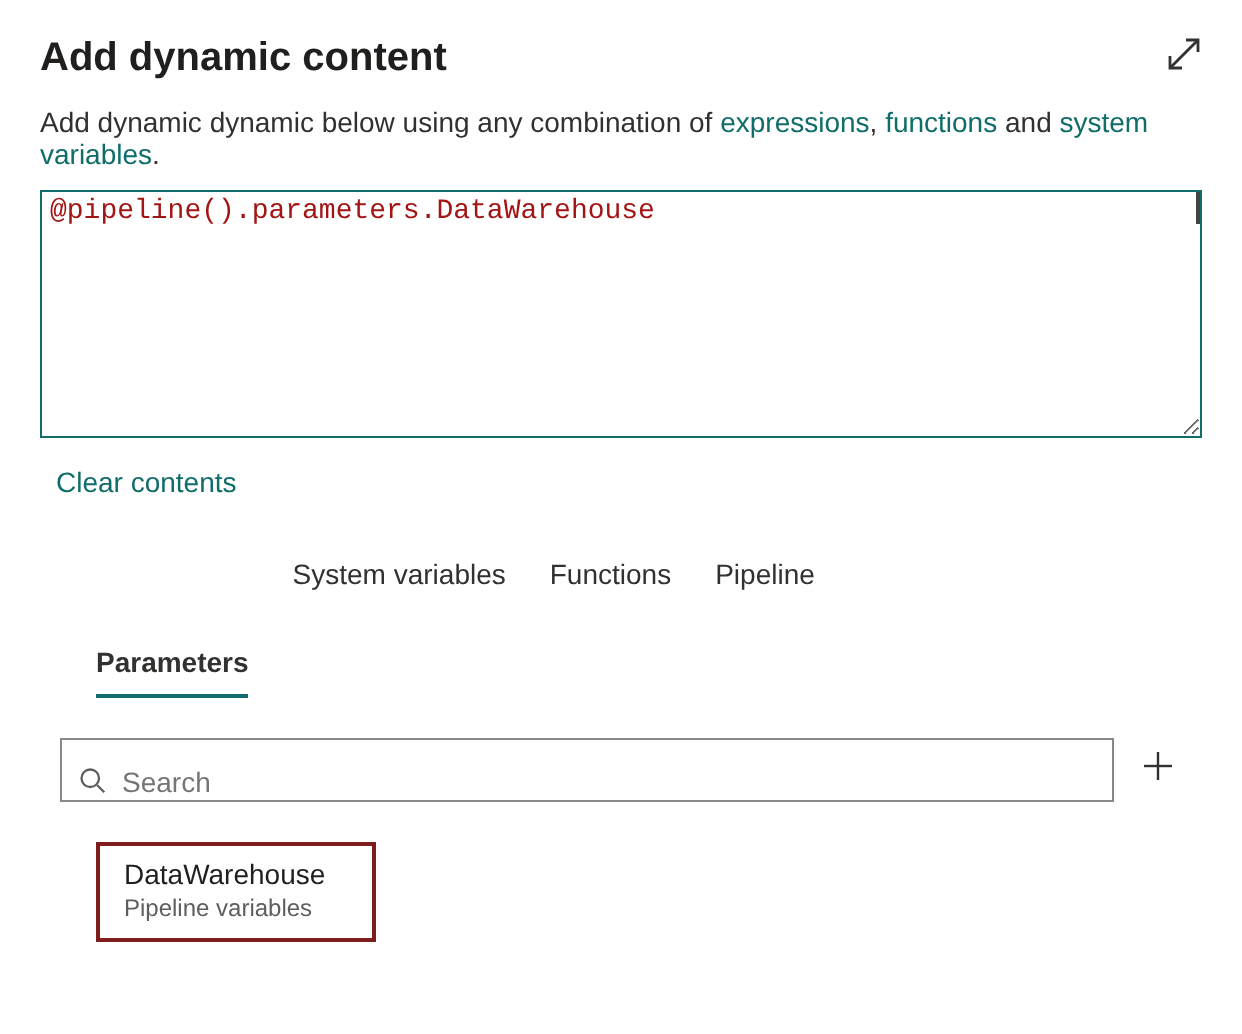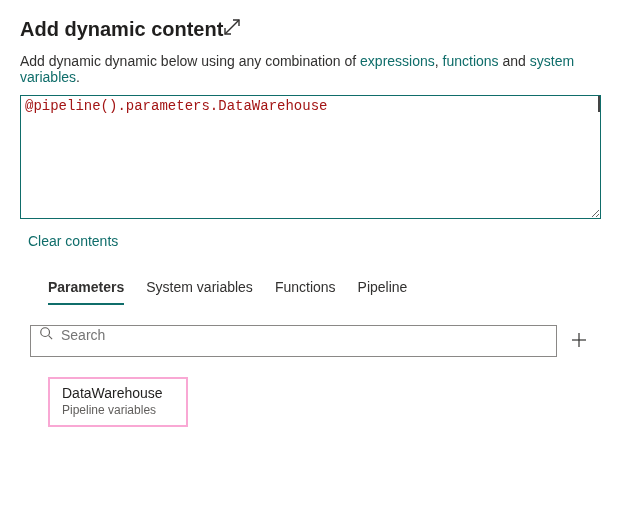--- a/index.html
+++ b/index.html
@@ -7,20 +7,21 @@
     margin: 0;
     padding: 18px 20px;
     font-family: "Segoe UI", Arial, sans-serif;
     font-size: 14px;
     color: #323130;
     width: 621px;
     background: #fff;
   }
   .header-row {
     display: flex;
+    justify-content: space-between;
     align-items: flex-start;
     margin-bottom: 12px;
   }
   .title {
     font-size: 20px;
     font-weight: 600;
     color: #201f1e;
   }
   .expand-icon svg { display:block; }
   .intro {
@@ -77,32 +78,33 @@
   .tab {
     padding: 6px 0 8px 0;
     font-size: 14px;
     color: #323130;
     cursor: pointer;
     border-bottom: 2px solid transparent;
   }
   .tab.active {
     font-weight: 600;
     border-bottom: 2px solid #0f6d6a;
+    margin-top: 44px;
   }
   .search-row {
     display: flex;
     align-items: center;
     gap: 10px;
     padding: 0 10px 0 10px;
     margin-bottom: 20px;
   }
   .search-box {
     flex: 1;
     display: flex;
-    align-items: flex-start;
+    align-items: flex-end;
     border: 1px solid #8a8886;
     height: 32px;
     padding: 0 8px;
     gap: 6px;
   }
   .search-box input {
     border: none;
     outline: none;
     flex: 1;
     font-size: 14px;
@@ -112,21 +114,21 @@
   .plus-btn {
     font-size: 20px;
     line-height: 1;
     color: #323130;
     cursor: pointer;
     width: 24px;
     text-align: center;
   }
   .param-item {
     margin-left: 28px;
-    border: 2px solid #f9a8d4;
+    border: 2px solid #7f1d1d;
     padding: 6px 12px 8px 12px;
     width: 140px;
     cursor: pointer;
   }
   .param-name {
     font-size: 14px;
     color: #201f1e;
   }
   .param-sub {
     font-size: 12px;

